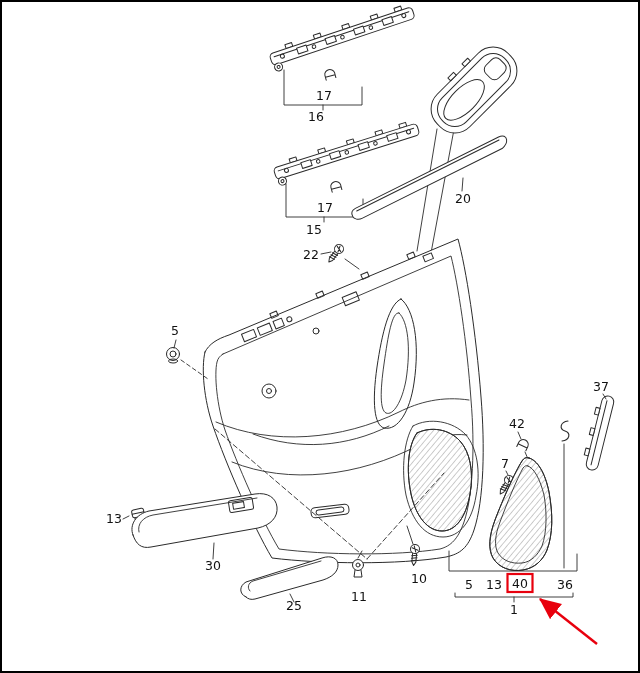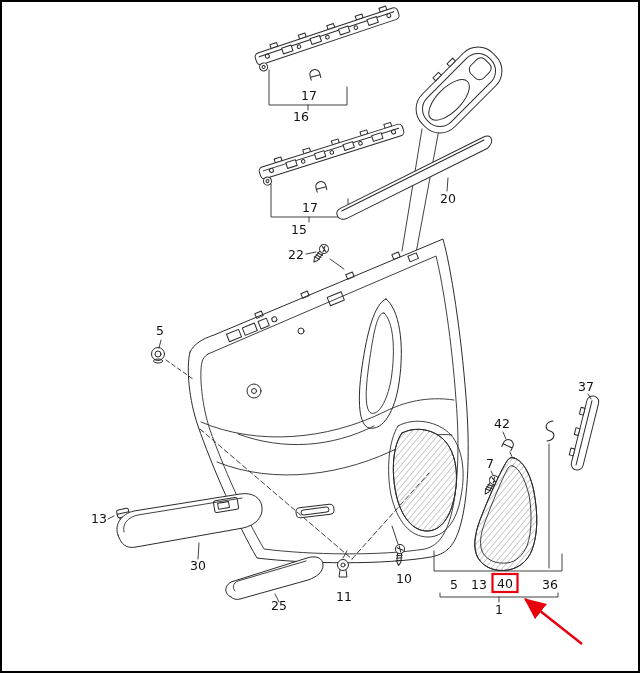--- a/index.html
+++ b/index.html
@@ -4,20 +4,21 @@
 <style>
   html,body { margin:0; padding:0; background:#fff; }
   #frame {
     position:relative;
     width:640px; height:673px;
     box-sizing:border-box;
     border:2px solid #000;
     background:#ffffff;
     font-family:"DejaVu Sans", sans-serif;
     overflow:hidden;
+    padding-left:15px;
   }
   svg { display:block; }
   .callout {
     font-family:"DejaVu Sans", sans-serif;
     font-size:12.5px;
     fill:#111;
   }
 </style>
 </head>
 <body>

